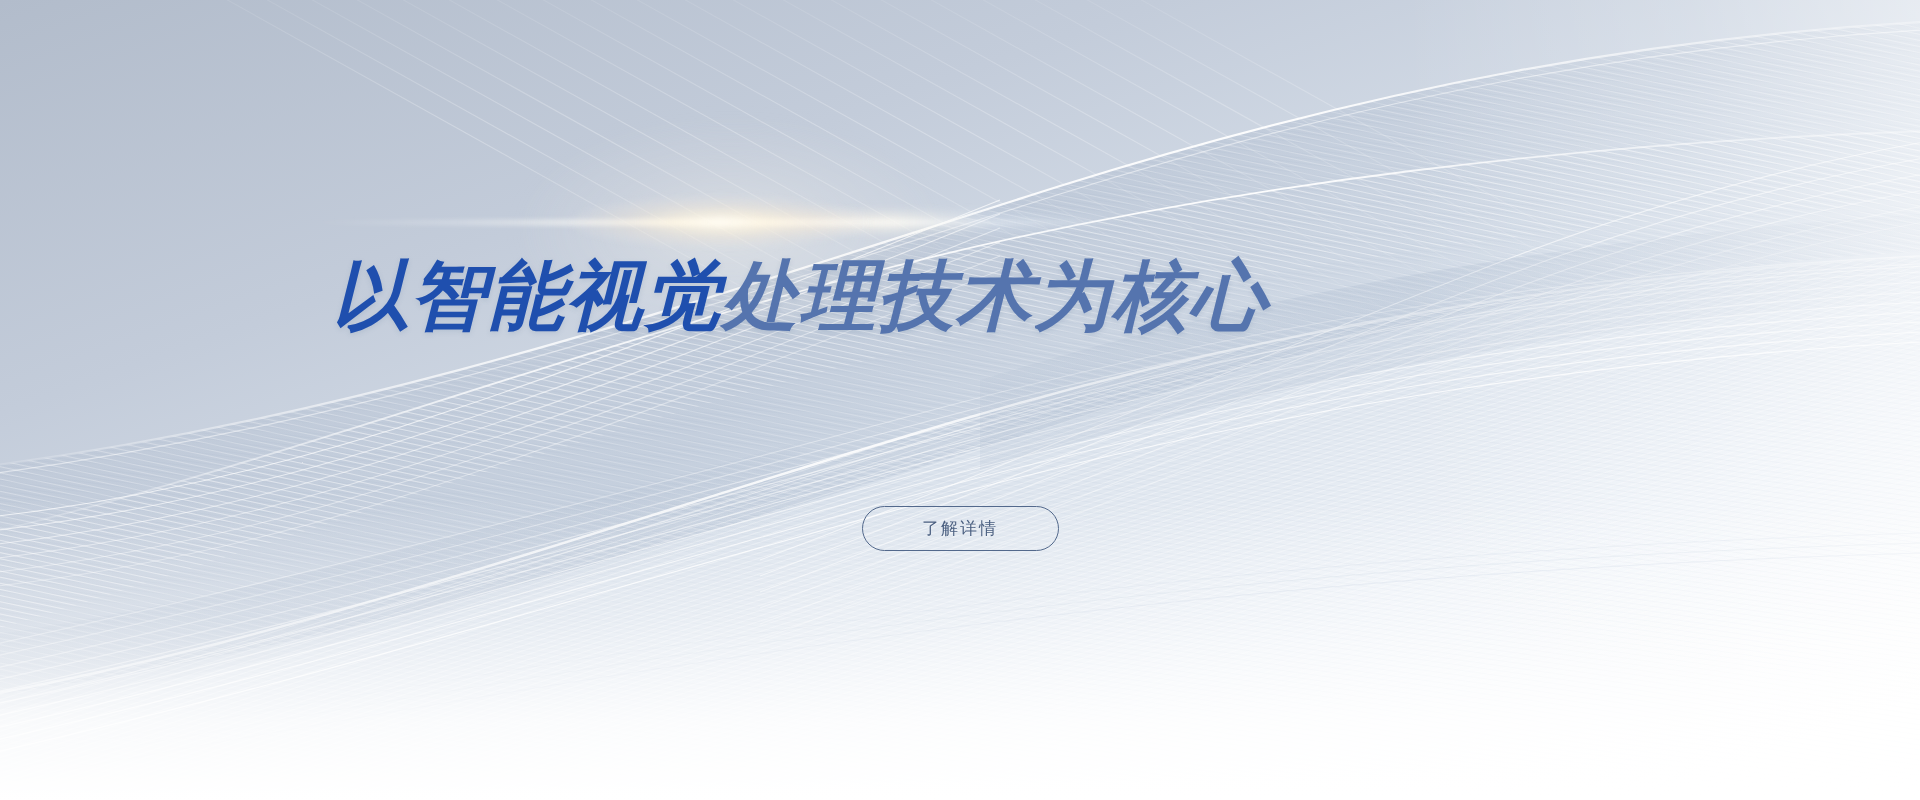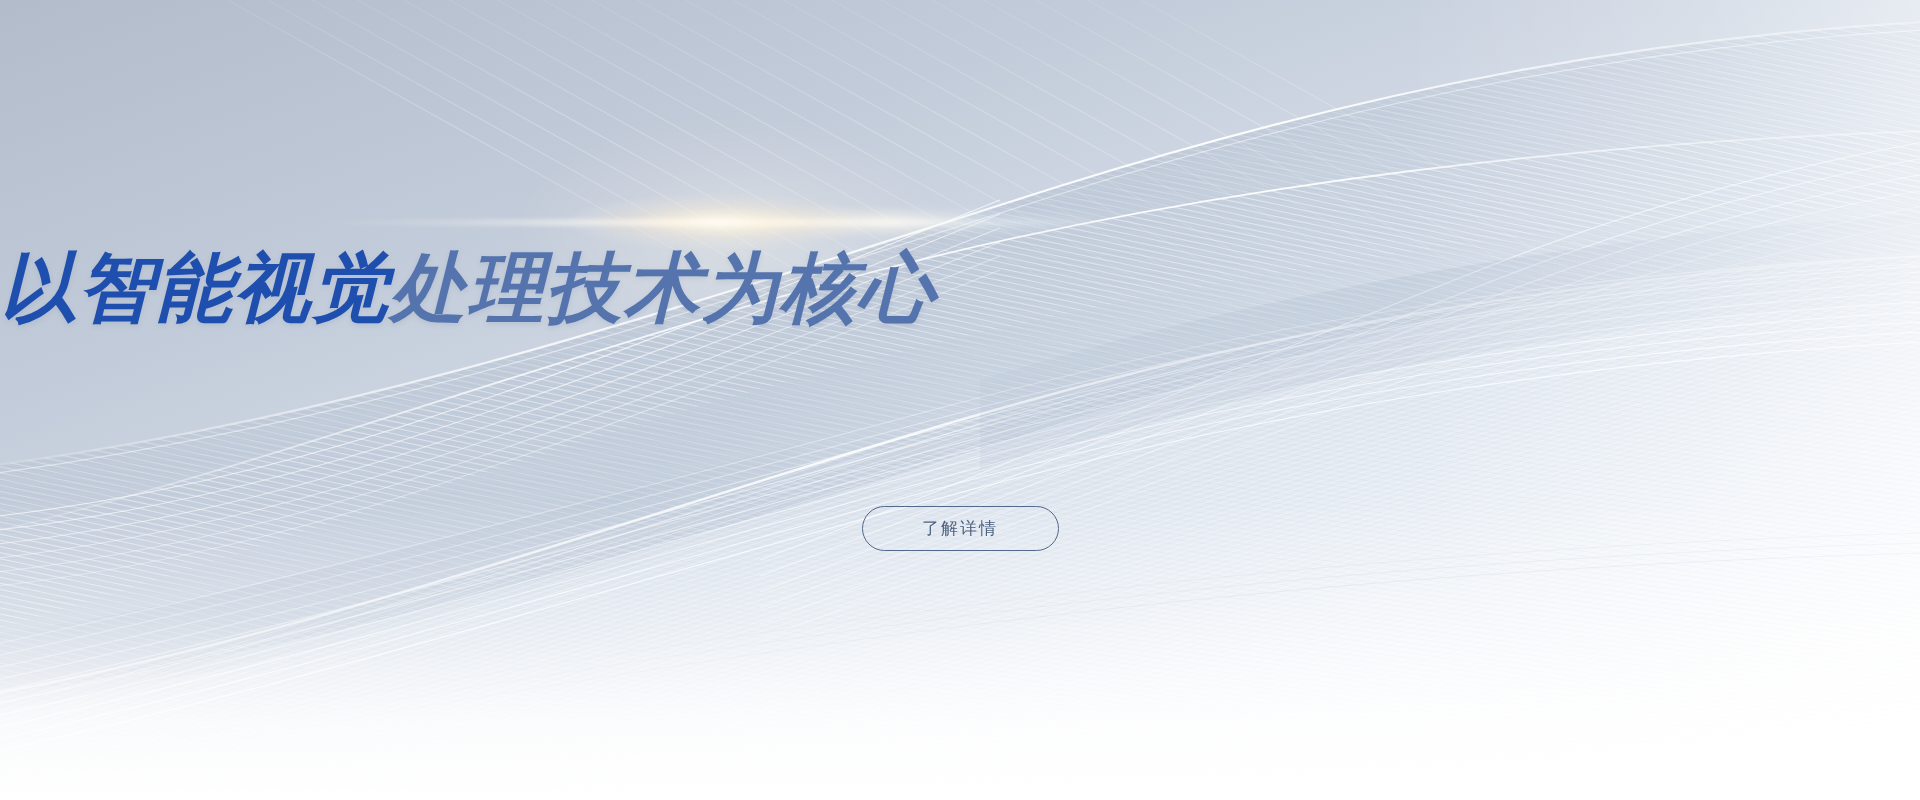--- a/index.html
+++ b/index.html
@@ -135,26 +135,26 @@
     left: 0;
     top: 0;
     width: 1920px;
     height: 800px;
     display: flex;
     flex-direction: column;
     align-items: center;
   }
 
   .headline {
-    margin: 0;
+    margin: 8px;
     position: absolute;
     top: 250px;
     left: 0;
     width: 1584px;
-    text-align: left;
+    text-align: center;
     font-size: 76px;
     line-height: 1;
     font-weight: 700;
     letter-spacing: 2px;
     font-family: "DejaVu Sans", "Liberation Sans", sans-serif;
     font-style: italic;
     white-space: nowrap;
     text-shadow: 0 2px 5px rgba(120,140,170,0.22);
   }
   .headline .seg-strong { color: #1f4fae; }

